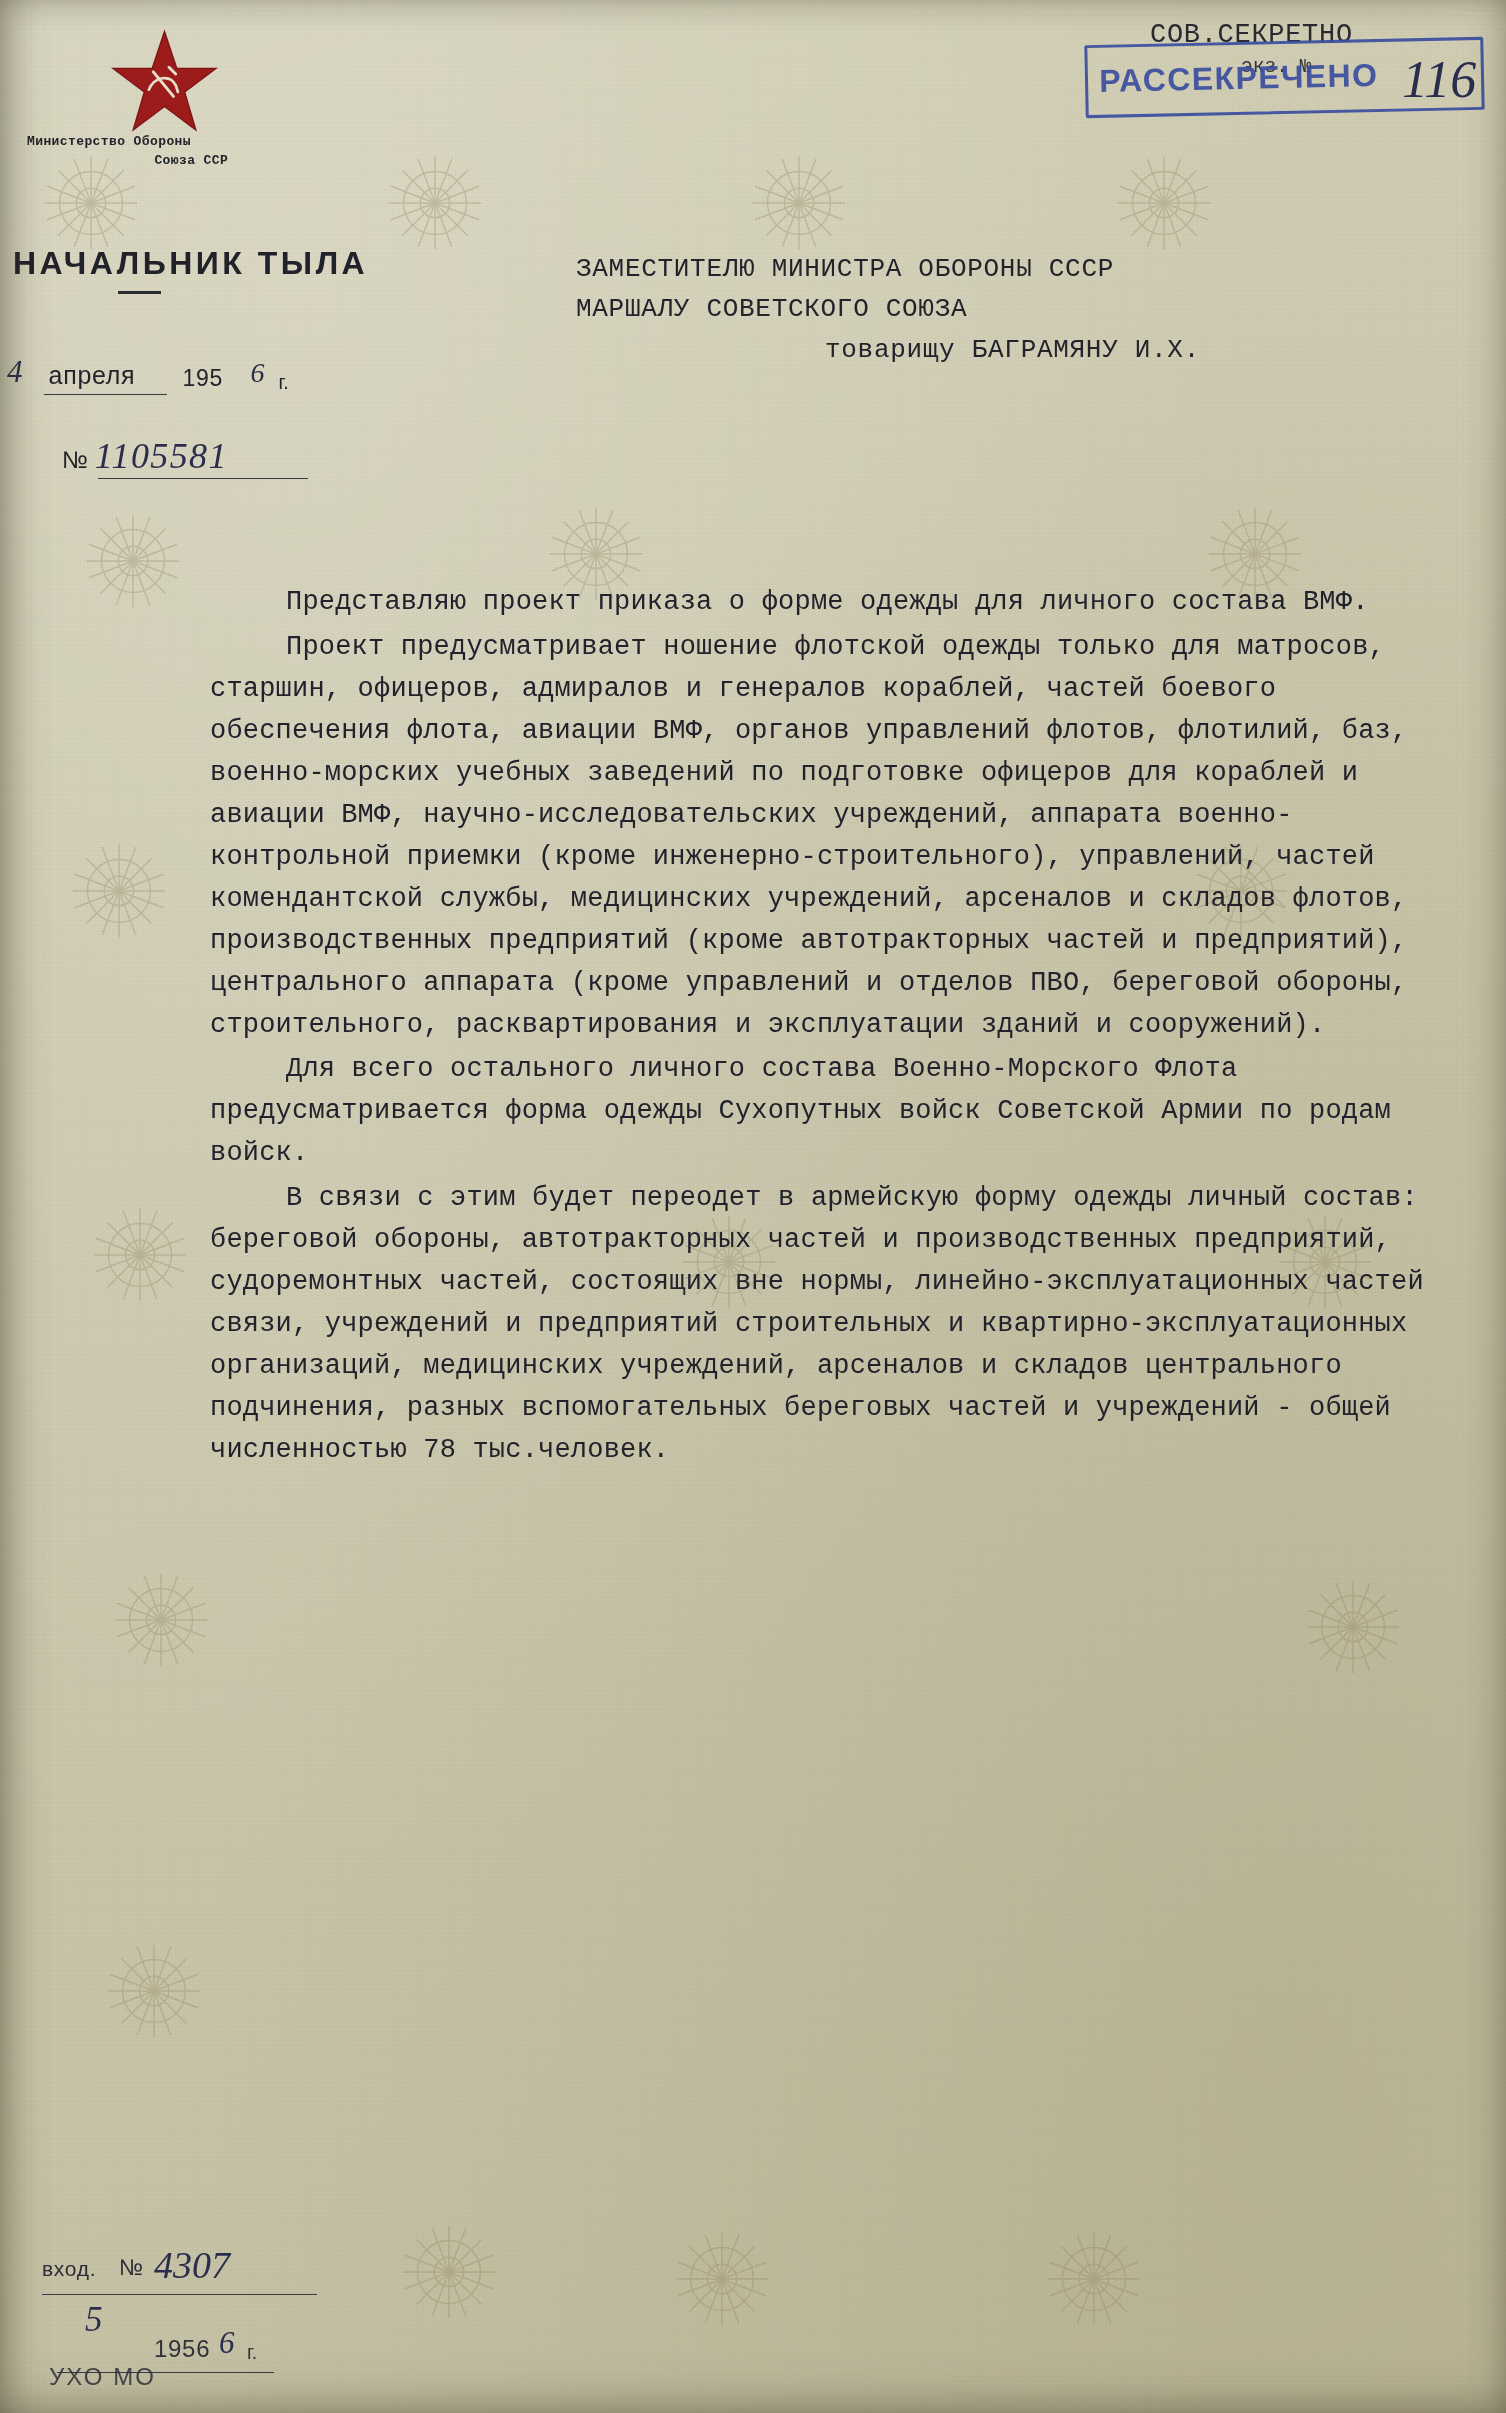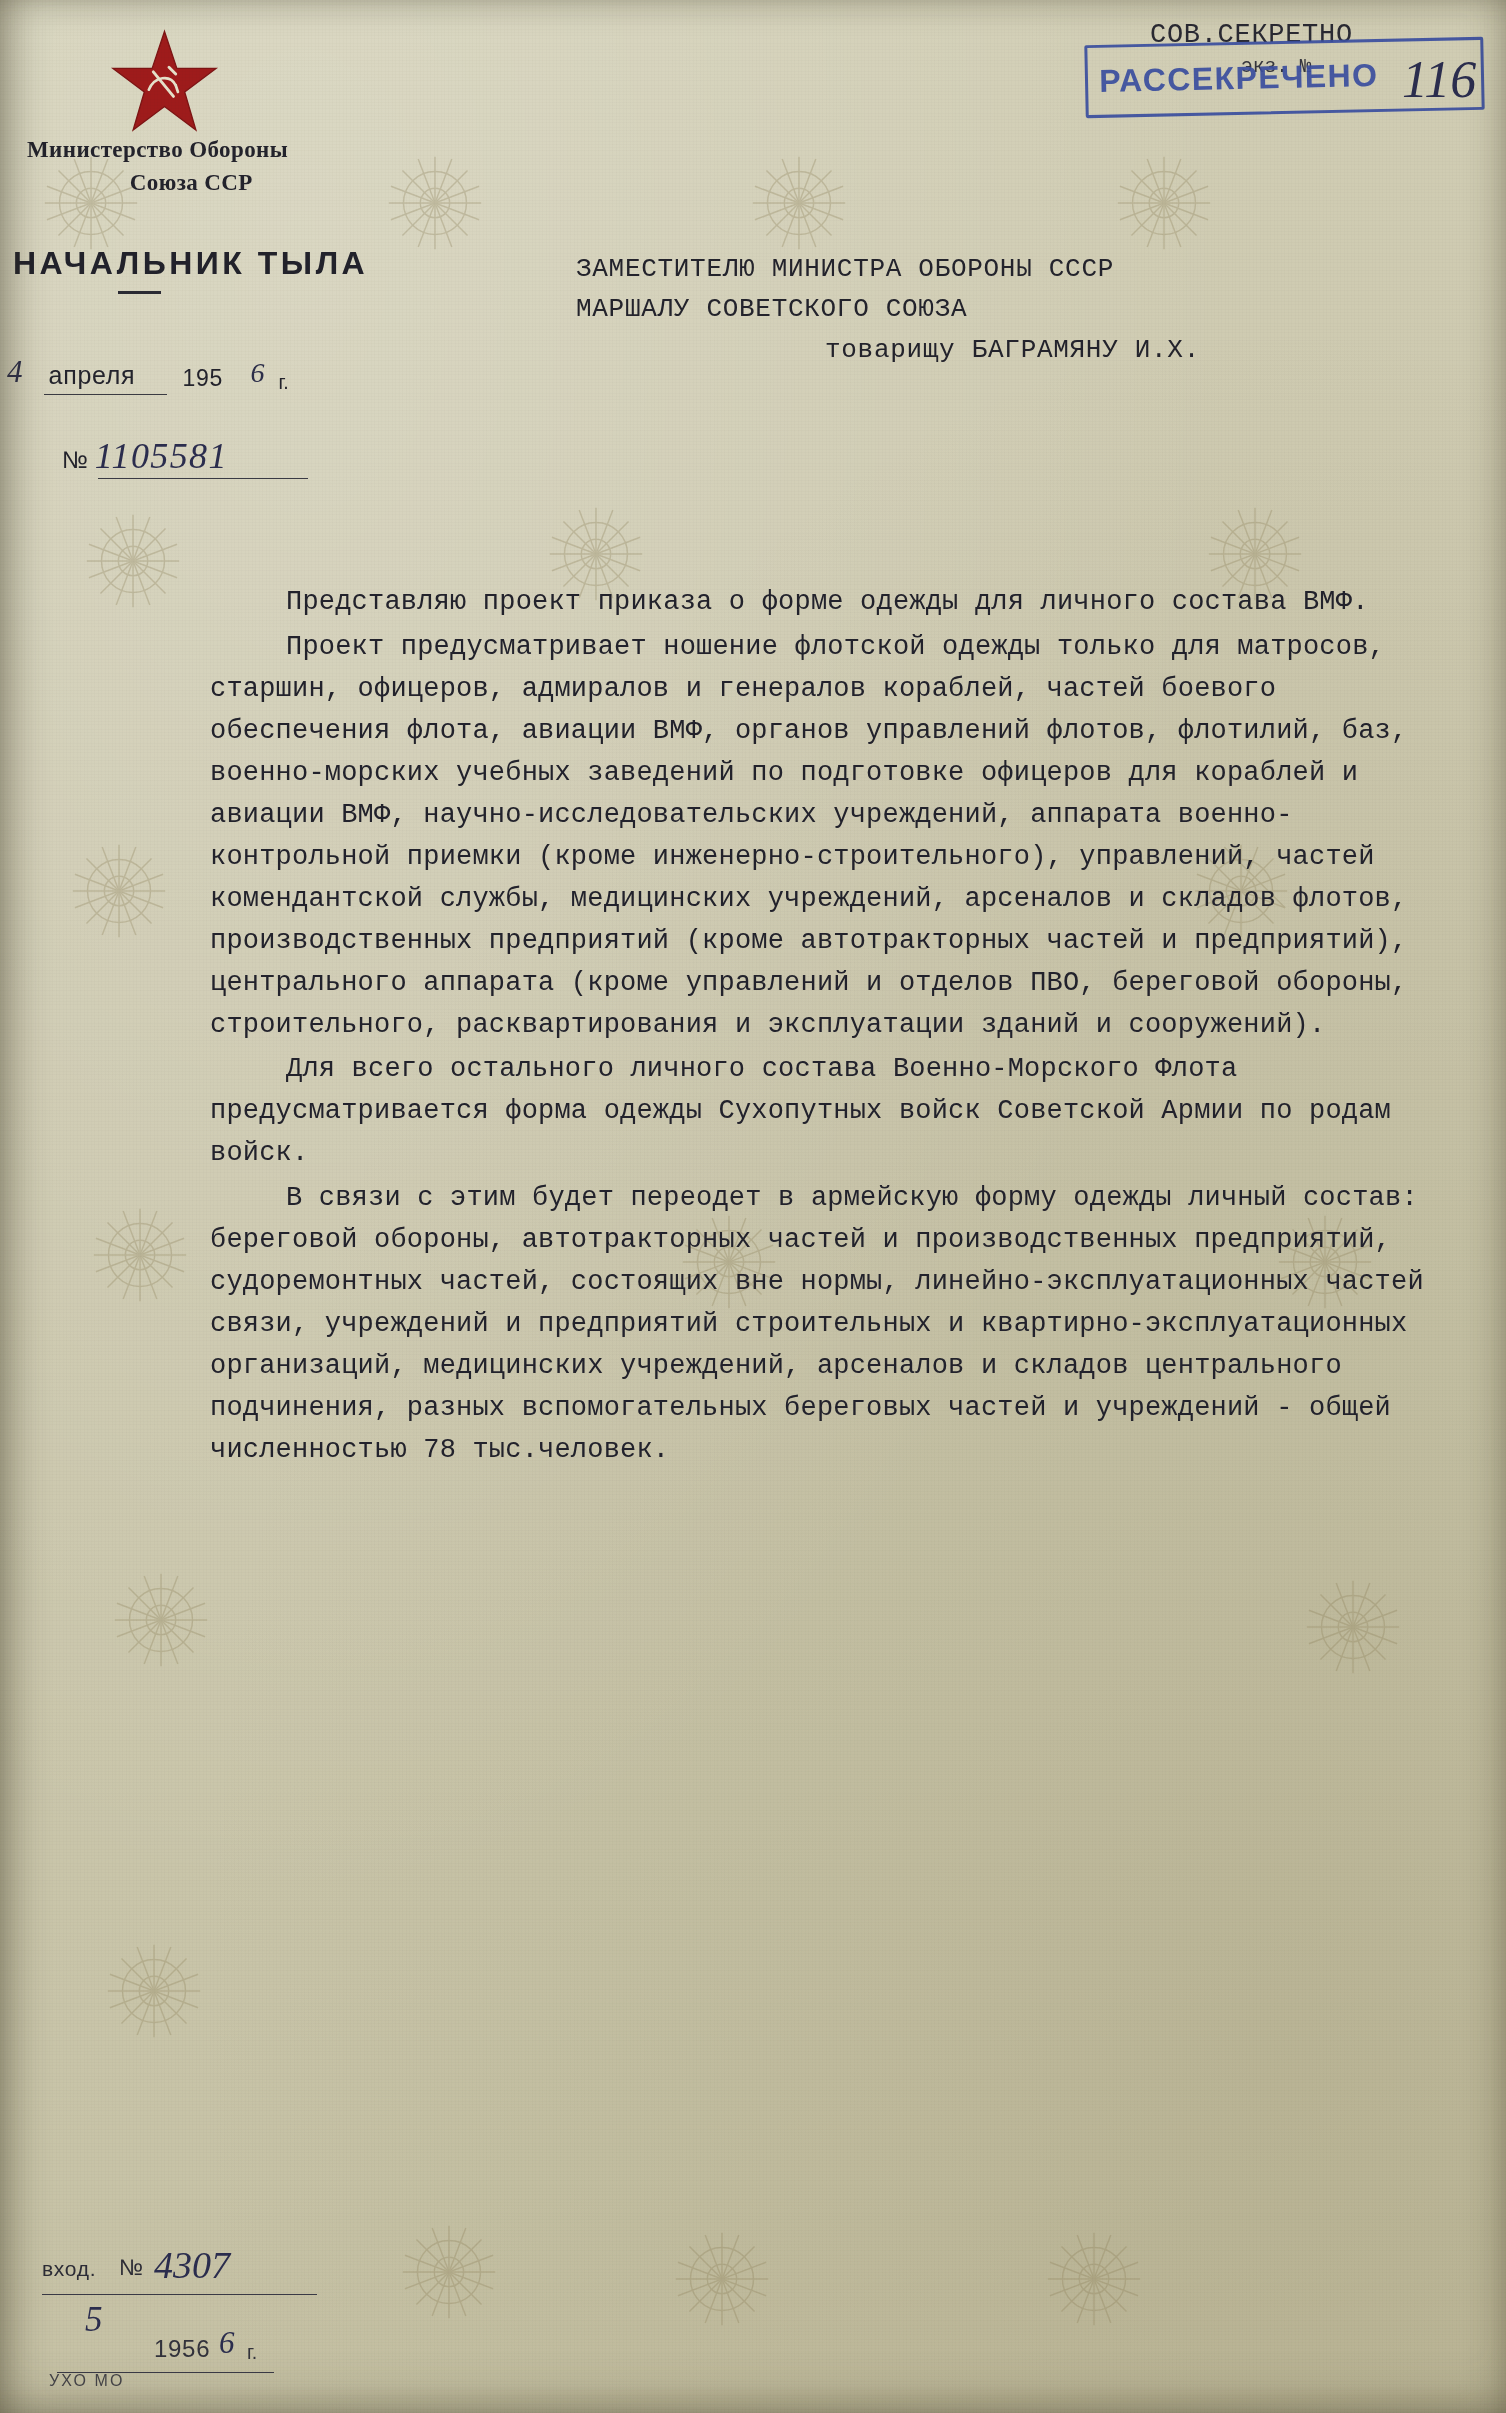--- a/index.html
+++ b/index.html
@@ -62,23 +62,23 @@
     left: 105px;
     top: 27px;
     width: 119px;
     height: 112px;
   }
   .ministry {
     position: absolute;
     left: 27px;
     top: 133px;
     width: 309px;
-    font-family: Liberation Serif, serif;
+    font-family: Liberation Mono, monospace;
     font-weight: bold;
-    font-size: 23px;
+    font-size: 13px;
     letter-spacing: 0.4px;
     line-height: 1.45;
     color: #23232c;
   }
   .nachalnik {
     position: absolute;
     left: 7px;
     top: 245px;
     font-family: "Liberation Sans", sans-serif;
     font-weight: bold;
@@ -324,22 +324,22 @@
     color: #33333c;
   }
   .incoming .rule2 {
     position: absolute;
     left: 15.4px; top: 121px;
     width: 217px; height: 1.4px;
     background: #3a3a46;
   }
   .incoming .org {
     position: absolute;
-    left: 7px; top: 121px;
-    font-size: 16px;
+    left: 7px; top: 112px;
+    font-size: 24px;
     letter-spacing: 2.1px;
     color: #2f2f3a;
     opacity: .85;
   }
 </style>
 </head>
 <body>
 
 <div class="page">
 

